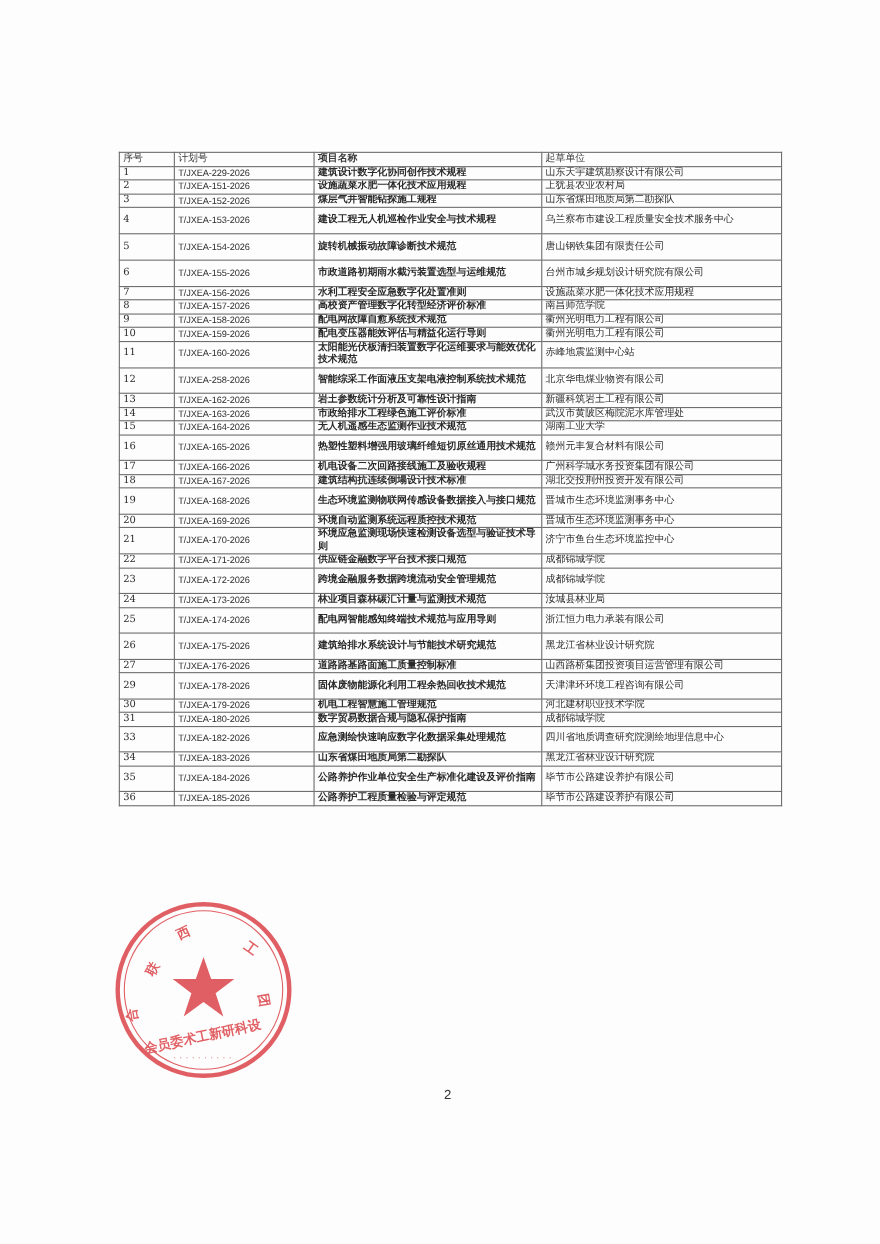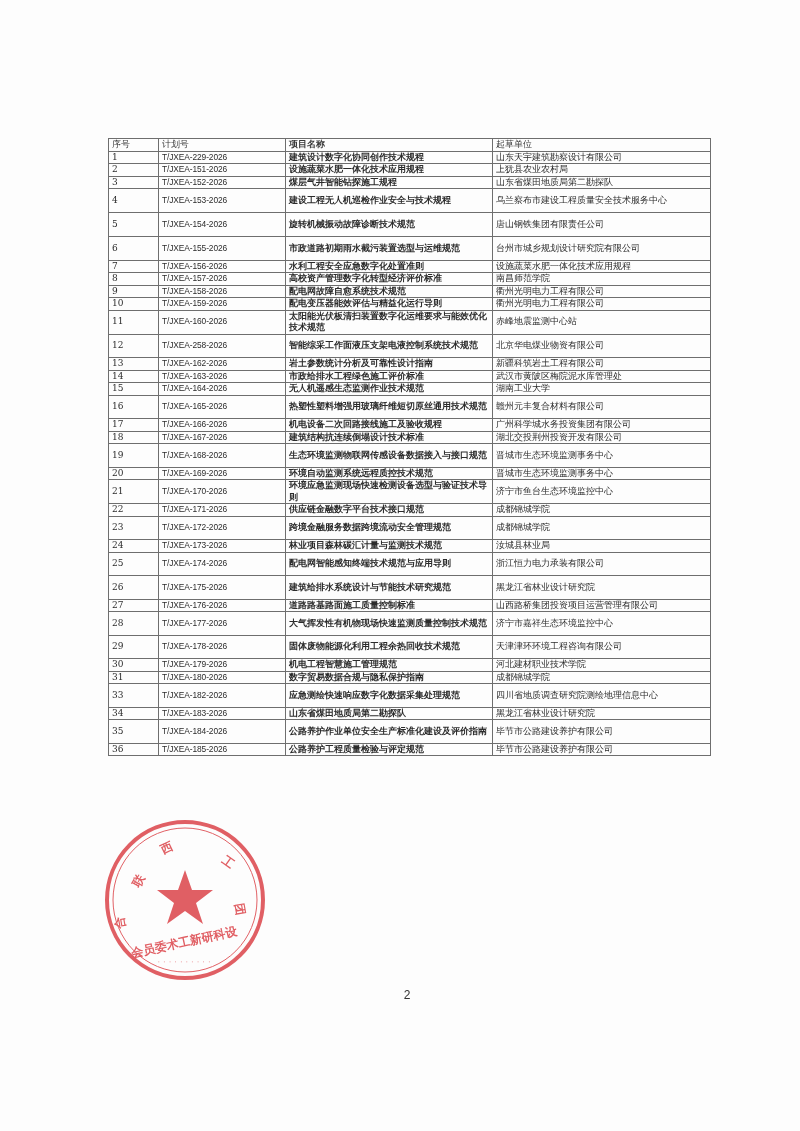--- a/index.html
+++ b/index.html
@@ -204,26 +204,20 @@
           <td class="c-name">建筑给排水系统设计与节能技术研究规范</td>
           <td class="c-unit">黑龙江省林业设计研究院</td>
         </tr>
         <tr class="r1">
           <td class="c-no">27</td>
           <td class="c-plan">T/JXEA-176-2026</td>
           <td class="c-name">道路路基路面施工质量控制标准</td>
           <td class="c-unit">山西路桥集团投资项目运营管理有限公司</td>
         </tr>
         <tr class="r2">
-          <td class="c-no">28</td>
-          <td class="c-plan">T/JXEA-177-2026</td>
-          <td class="c-name">大气挥发性有机物现场快速监测质量控制技术规范</td>
-          <td class="c-unit">济宁市嘉祥生态环境监控中心</td>
-        </tr>
-        <tr class="r2">
           <td class="c-no">29</td>
           <td class="c-plan">T/JXEA-178-2026</td>
           <td class="c-name">固体废物能源化利用工程余热回收技术规范</td>
           <td class="c-unit">天津津环环境工程咨询有限公司</td>
         </tr>
         <tr class="r1">
           <td class="c-no">30</td>
           <td class="c-plan">T/JXEA-179-2026</td>
           <td class="c-name">机电工程智慧施工管理规范</td>
           <td class="c-unit">河北建材职业技术学院</td>

